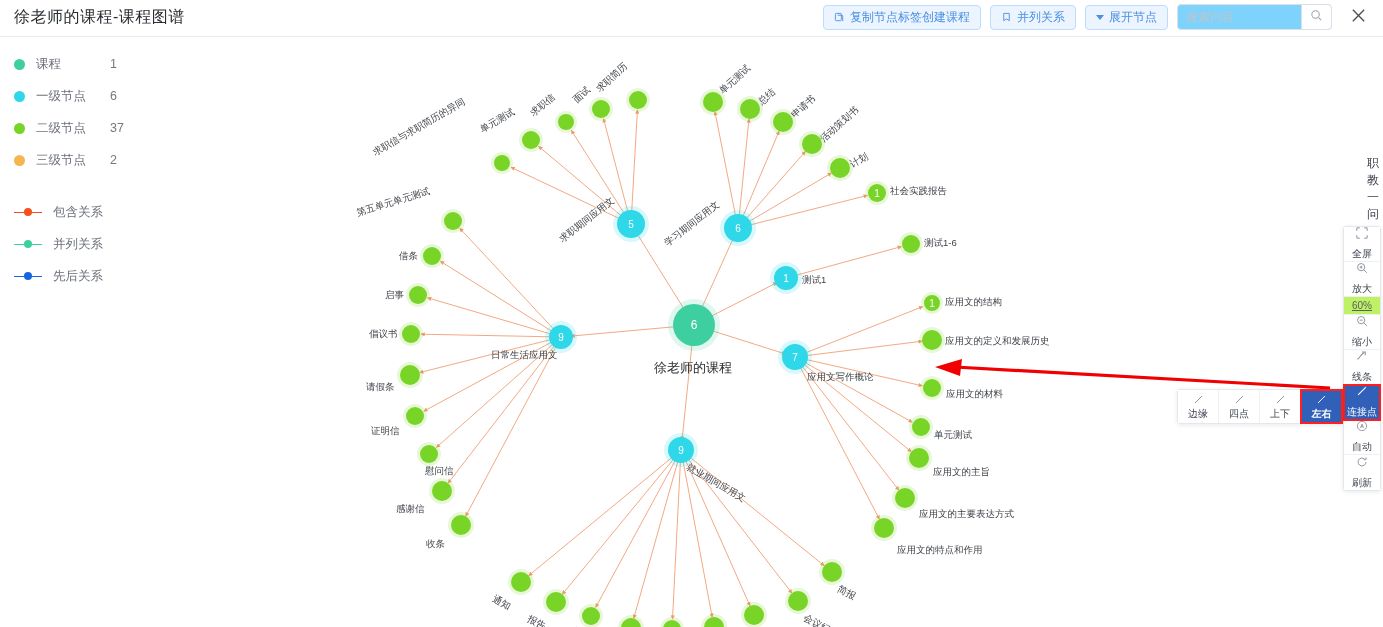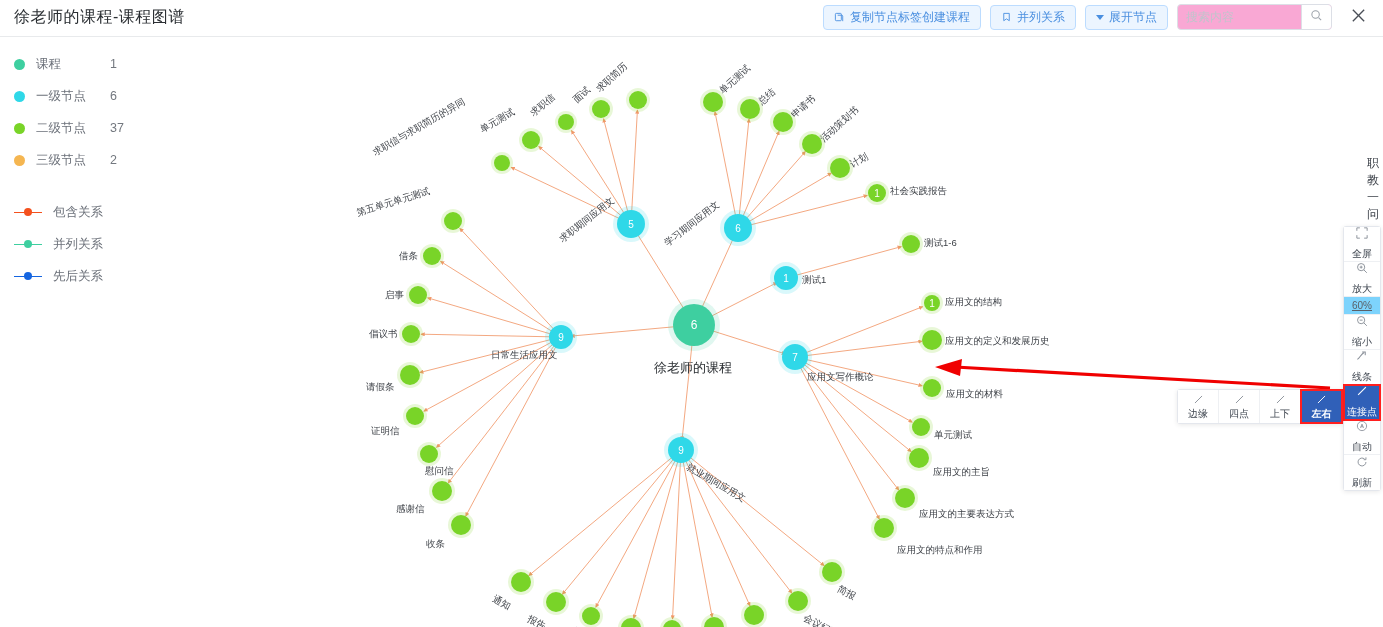--- a/index.html
+++ b/index.html
@@ -60,21 +60,21 @@
     border-right: 4px solid transparent;
     border-top: 5px solid #4a8fe0;
   }
   .search-wrap {
     display: flex;
     align-items: center;
     height: 26px;
     border: 1px solid #dcdfe6;
     border-radius: 4px;
     overflow: hidden;
-    background: #f9a8d4;
+    background: #7dd3fc;
   }
   .search-input {
     width: 123px; height: 24px;
     border: 0; outline: none;
     padding: 0 8px;
     font-size: 12px;
     color: #5a5e66;
     font-family: "Liberation Sans", "DejaVu Sans", sans-serif;
     background: transparent;
   }
@@ -227,21 +227,21 @@
   .tool-item:last-child { border-bottom: 0; }
   .tool-item .ticon {
     height: 13px;
     display: flex; align-items: center; justify-content: center;
     color: #8a9099;
   }
   .tool-item.zoomlevel {
     height: 18px;
     color: #5a6068;
     font-size: 10px;
-    background: #7dd3fc;
+    background: #bef264;
     text-decoration: underline;
   }
   .tool-item.active {
     background: #3060b8;
     color: #fff;
     outline: 2px solid #ff1f1f;
     outline-offset: -1px;
     z-index: 3;
   }
   .tool-item.active .ticon { color: #fff; }

